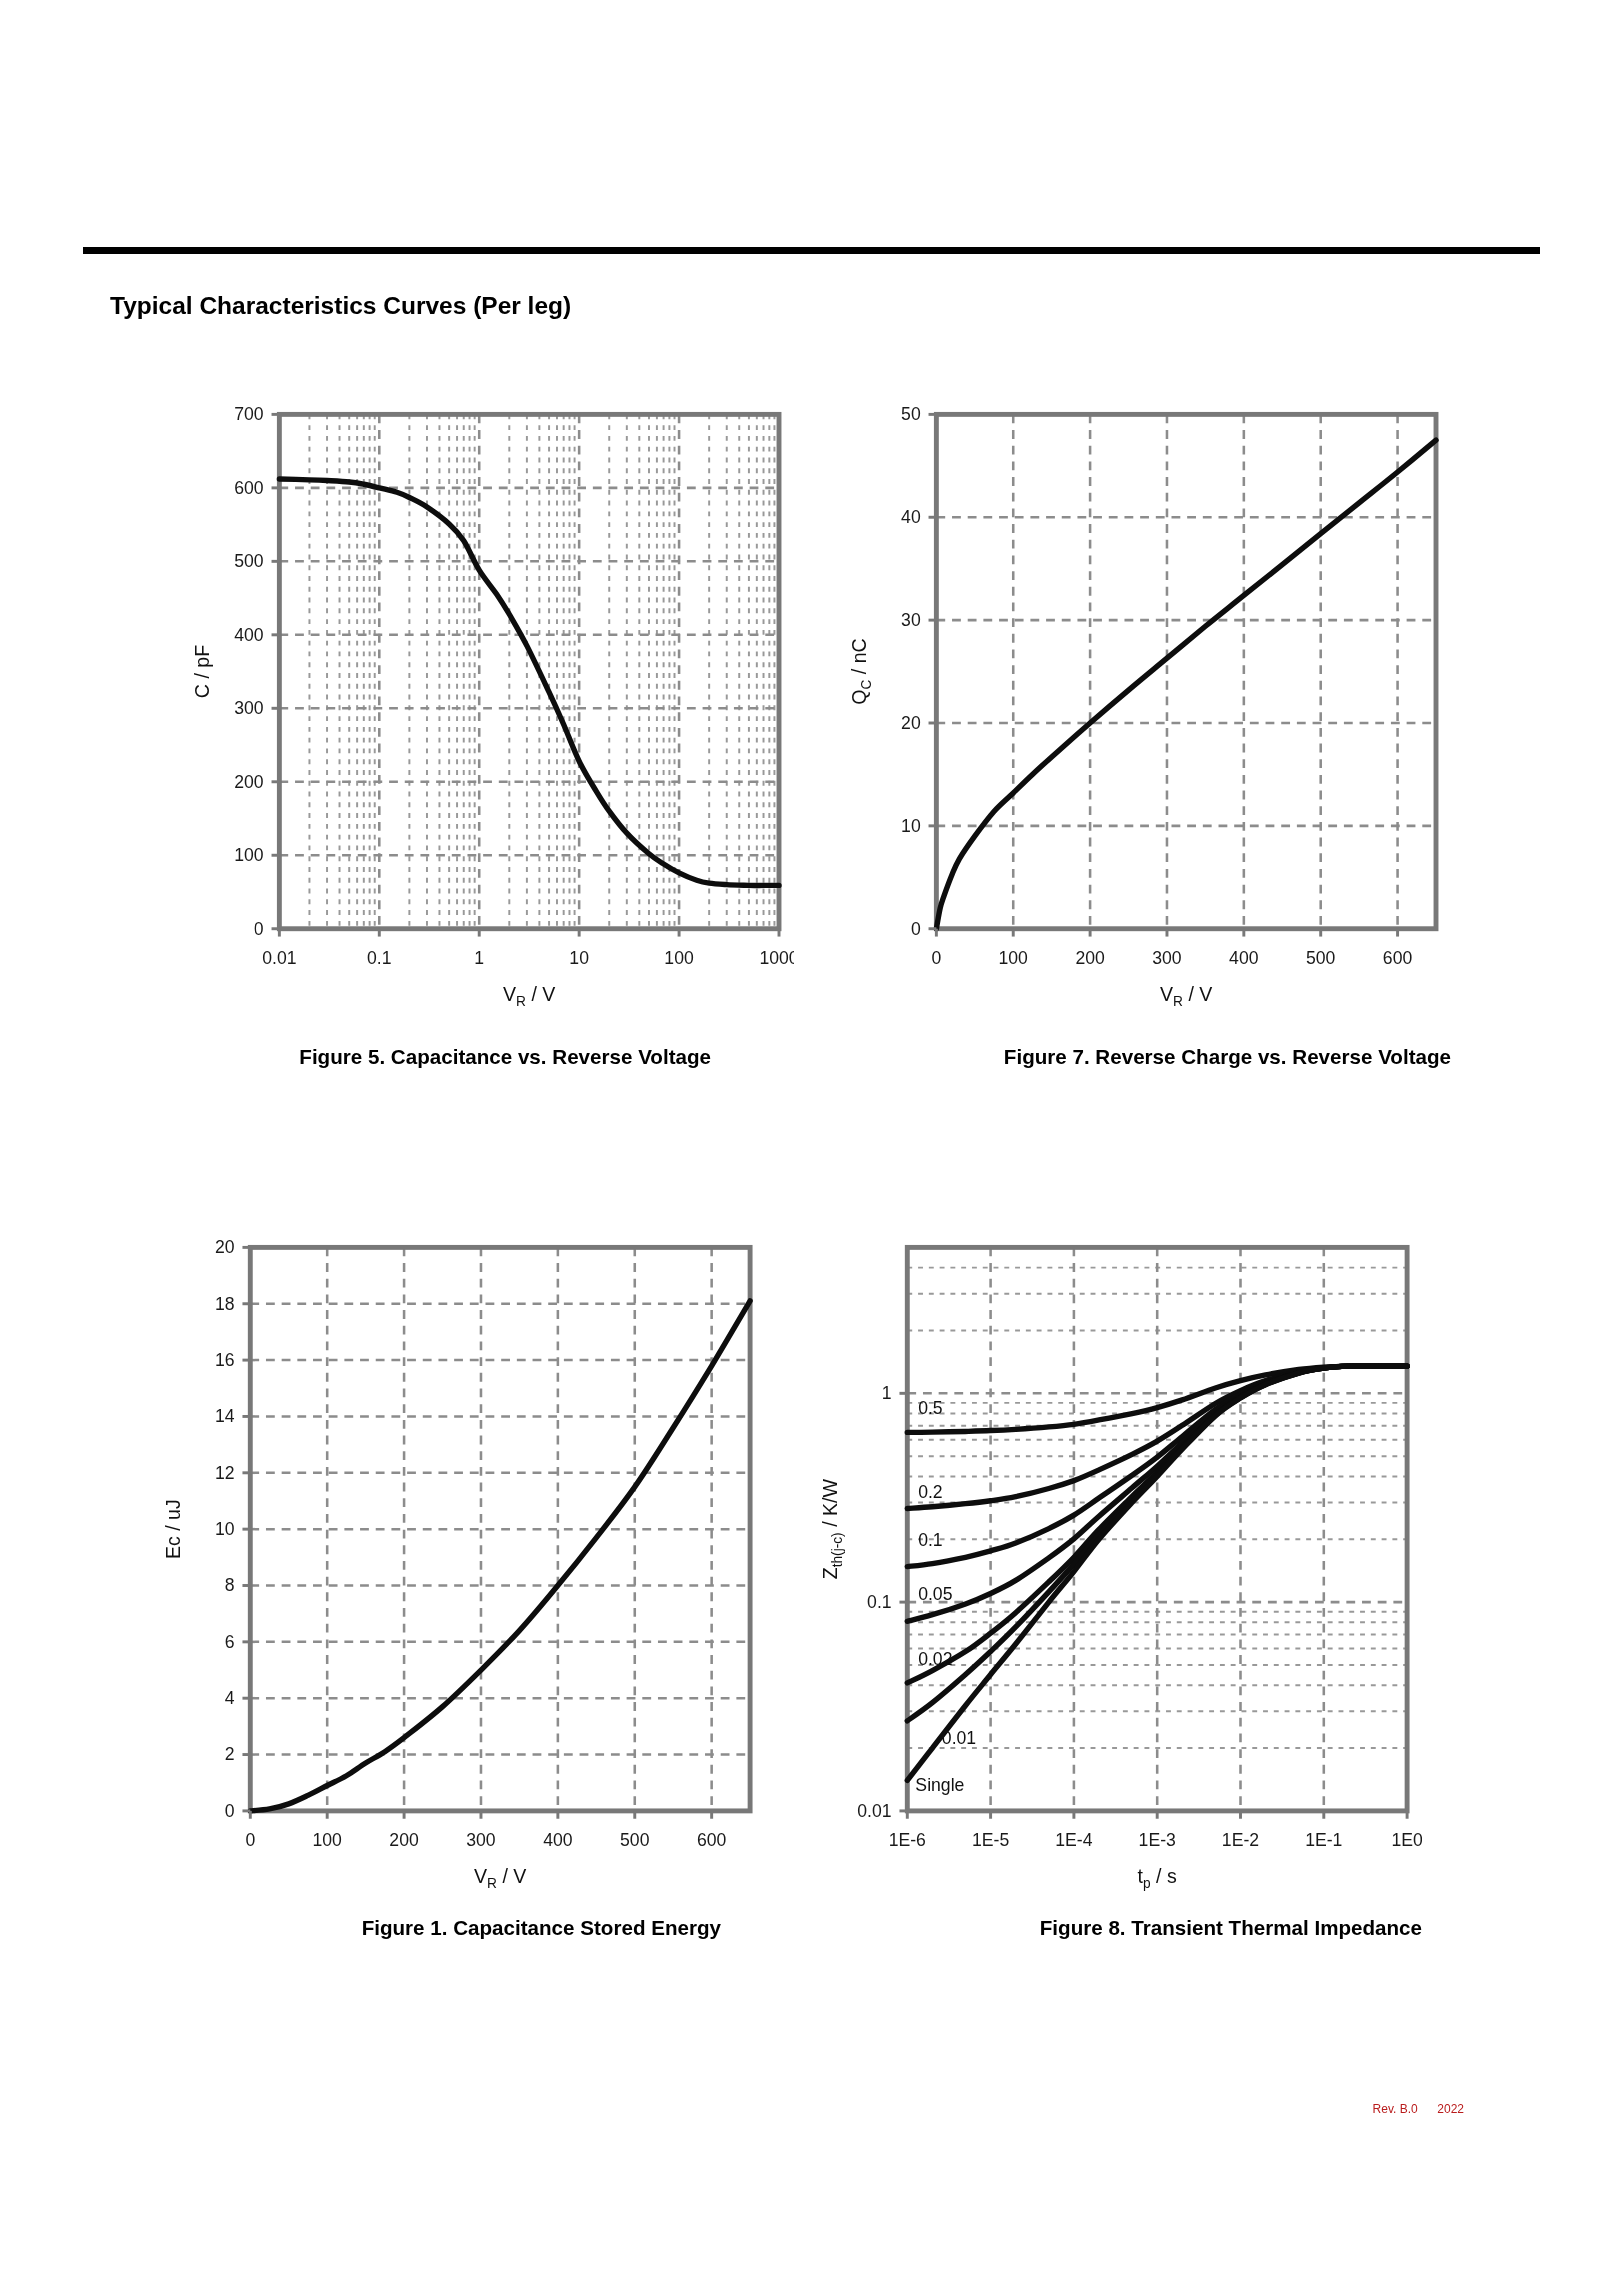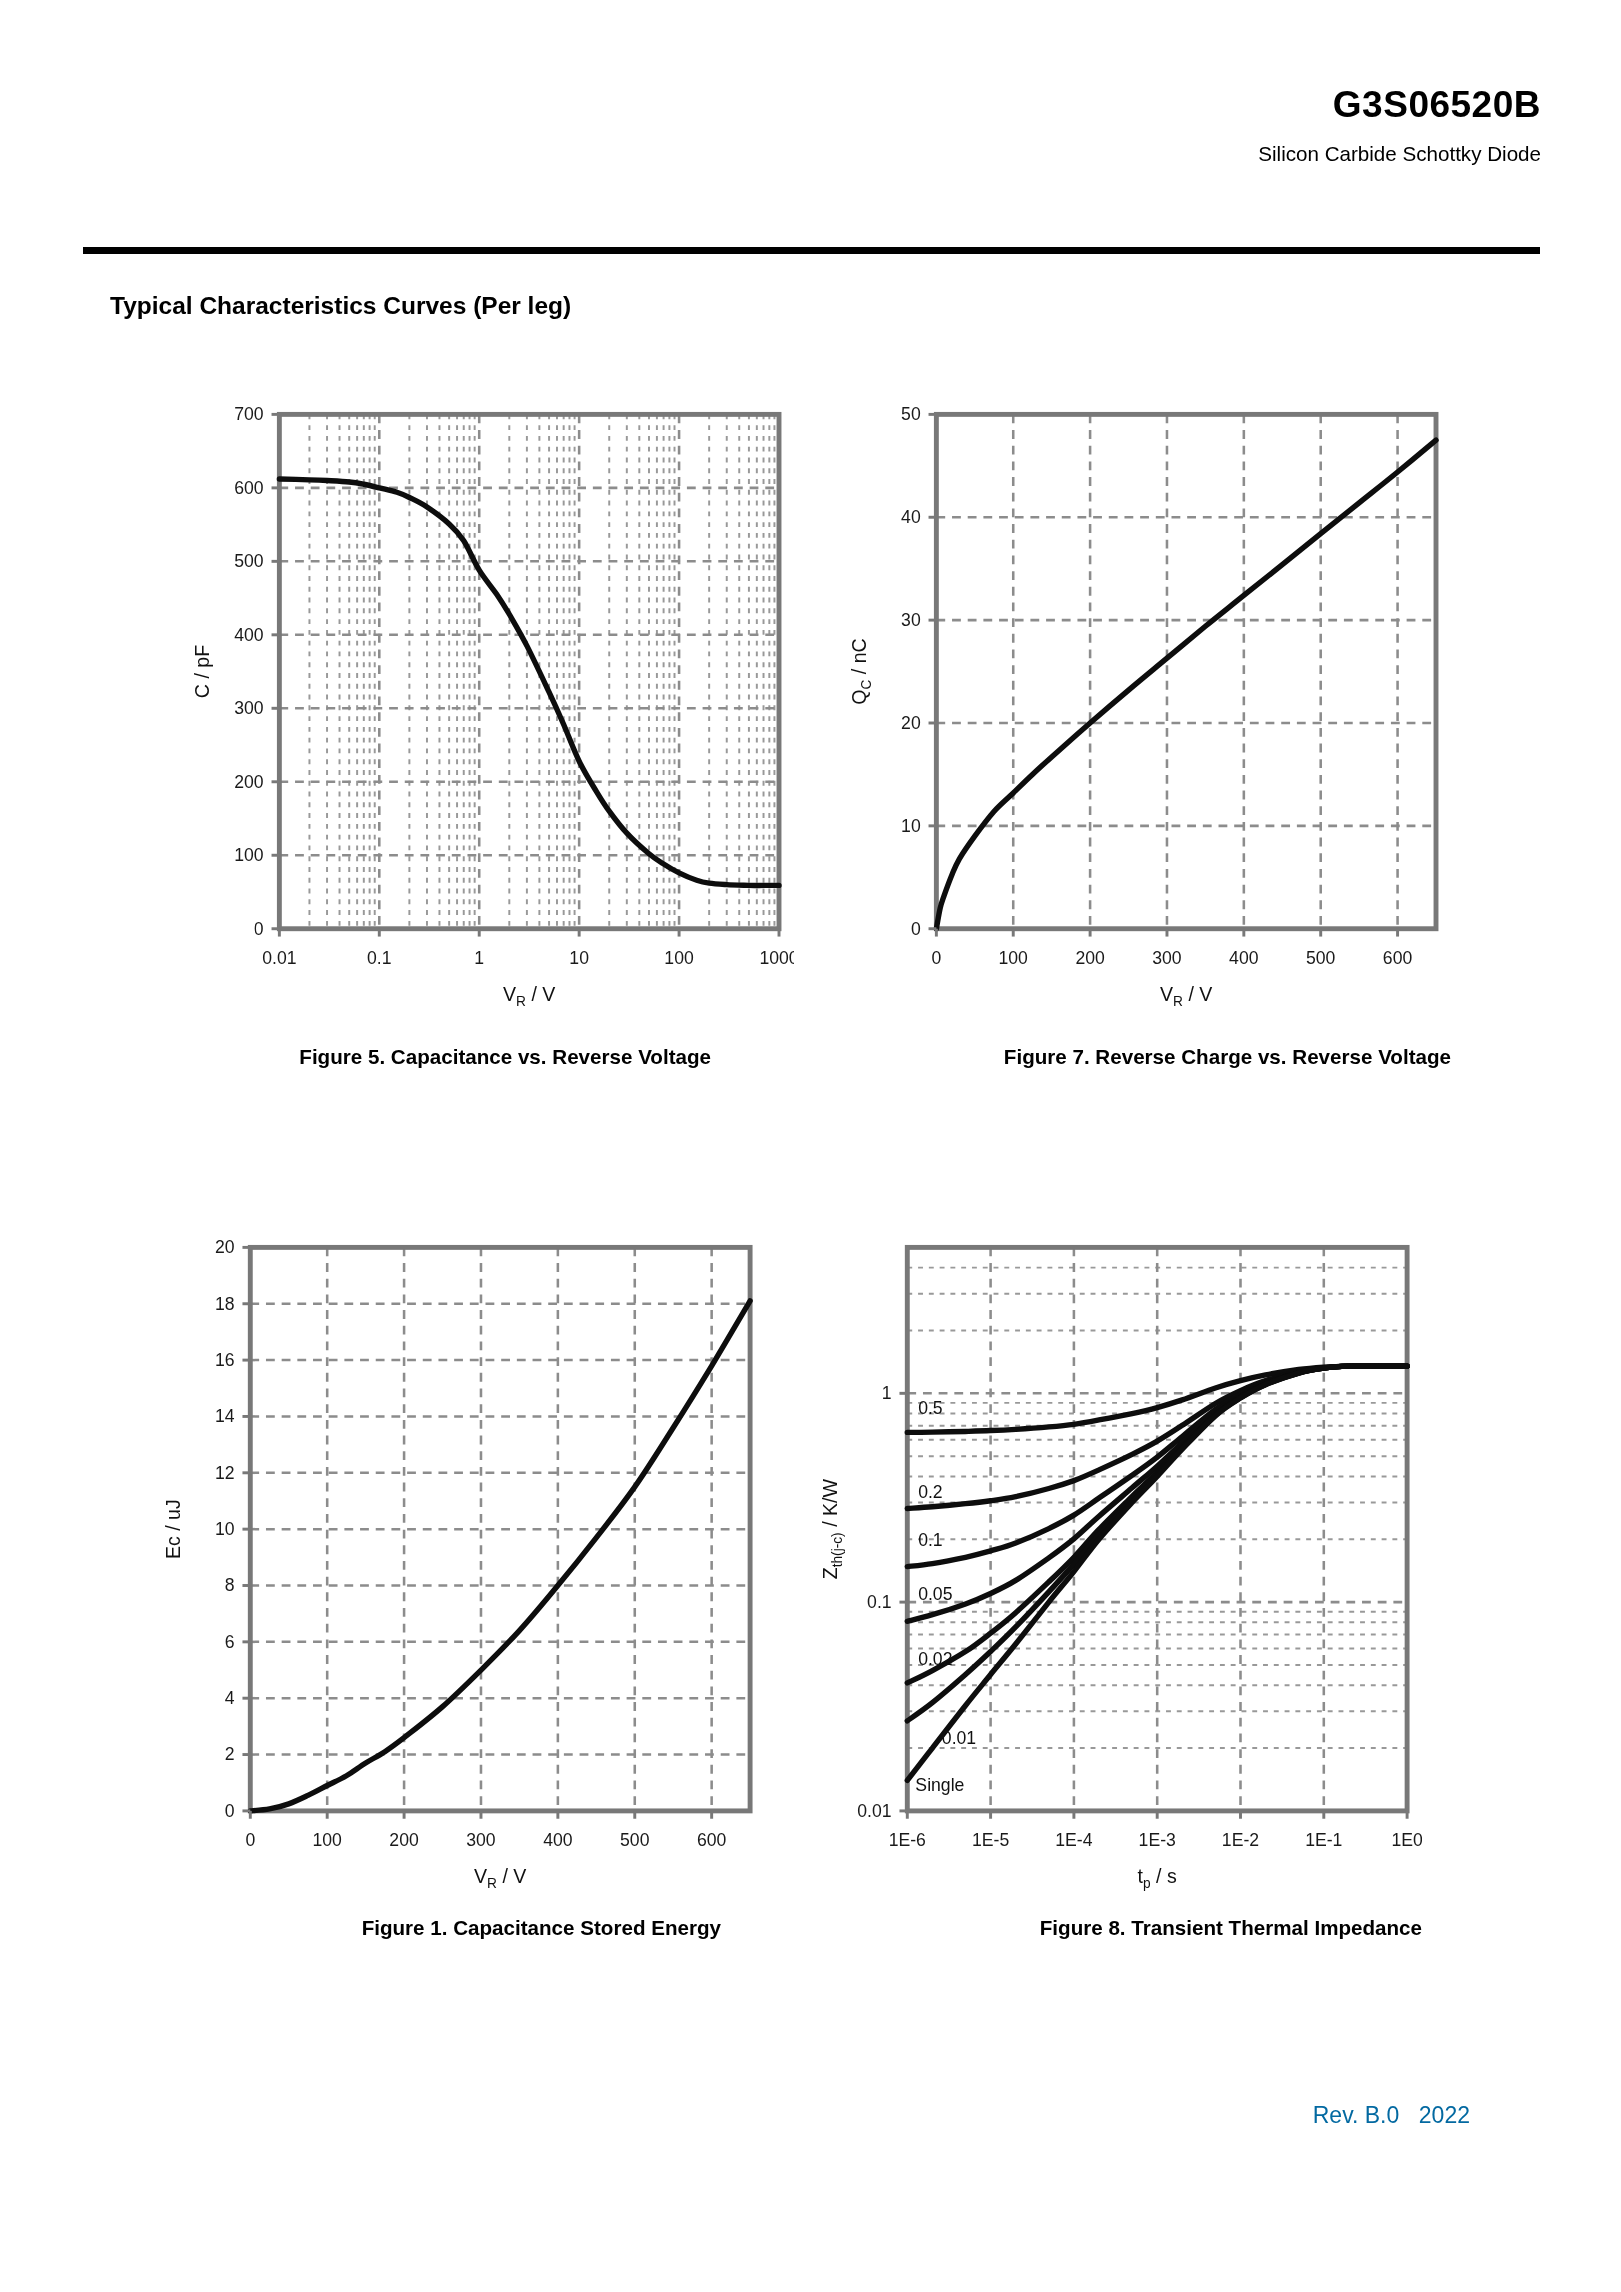--- a/index.html
+++ b/index.html
@@ -12,41 +12,37 @@
   .section-title{position:absolute;left:110px;top:292px;font-size:24.5px;font-weight:bold;color:#000;}
   figure.fig{position:absolute;margin:0;}
   figure.fig svg{display:block;}
   figcaption{font-size:20.6px;font-weight:bold;text-align:right;color:#000;}
   #fig5{left:186px;top:385px;} #fig6{left:843px;top:385px;}
   #fig7{left:157px;top:1218px;} #fig8{left:814px;top:1218px;}
   #fig5 figcaption,#fig6 figcaption{margin-top:33px;}
   #fig7 figcaption,#fig8 figcaption{margin-top:11.8px;}
   #fig5 figcaption{transform:translateX(-83px);}
   #fig7 figcaption{transform:translateX(-44px);}
-  .footer{position:absolute;top:2102px;right:151px;font-size:23px;color:#0369a1;}
+  .footer{position:absolute;top:2102px;right:157px;font-size:12px;color:#b91c1c;}
   .footer .yr{margin-left:19.6px;}
   
   .gmaj{stroke:#8c8c8c;stroke-width:2.6;stroke-dasharray:9 7;}
   .gmin{stroke:#999999;stroke-width:2;stroke-dasharray:5 6;}
   .frame{fill:none;stroke:#787878;stroke-width:5;}
   .curve{fill:none;stroke:#0d0d0d;stroke-width:5.5;stroke-linecap:round;stroke-linejoin:round;}
   .tick{stroke:#787878;stroke-width:3;}
   .ticklbl{font:18px "Liberation Sans","DejaVu Sans",sans-serif;fill:#1a1a1a;}
   .axislbl{font:20px "Liberation Sans","DejaVu Sans",sans-serif;fill:#111;}
   .curvelbl{font:18px "Liberation Sans","DejaVu Sans",sans-serif;fill:#111;}
 </style>
 </head>
 <body>
 
 <div class="page">
 
-  <div class="hdr">
-    <h1>G3S06520B</h1>
-    <div class="sub">Silicon Carbide Schottky Diode</div>
-  </div>
 
   <div class="rule"></div>
 
   <div class="section-title">Typical Characteristics Curves (Per leg)</div>
 
   <figure class="fig" id="fig5">
     <svg viewBox="0 0 620 640" width="608" height="627">
         <line x1="125.70505955772609" y1="30" x2="125.70505955772609" y2="555" class="gmin"></line>
         <line x1="143.66636798140556" y1="30" x2="143.66636798140556" y2="555" class="gmin"></line>
         <line x1="156.41011911545218" y1="30" x2="156.41011911545218" y2="555" class="gmin"></line>

